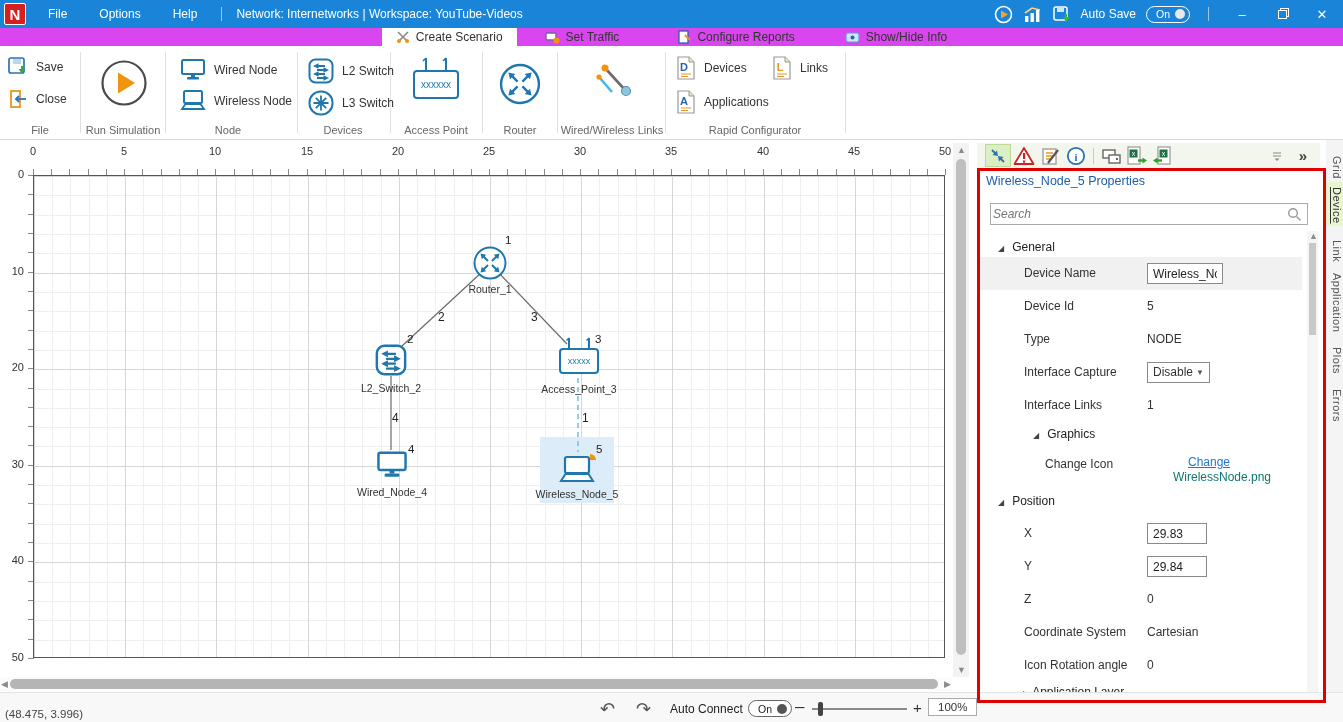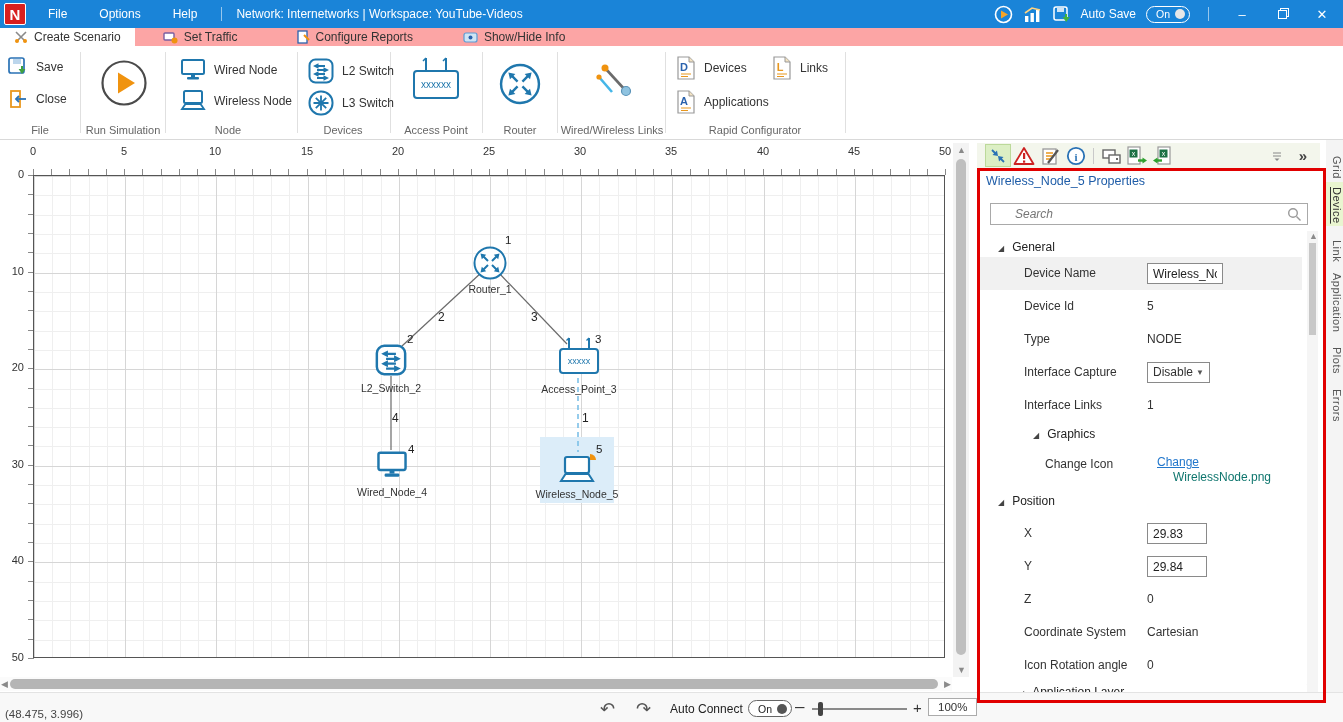--- a/index.html
+++ b/index.html
@@ -13,21 +13,21 @@
   .menu { padding:0 16px; height:28px; line-height:28px; cursor:default; }
   .tsep { width:1px; height:14px; background:rgba(255,255,255,.55); margin:0 8px; }
   .context { margin-left:6px; white-space:nowrap; }
   .tb-right { position:absolute; right:0; top:0; height:28px; display:flex; align-items:center; gap:10px; padding-right:6px; }
   .toggle-w { display:flex; align-items:center; gap:5px; border:1px solid #fff; border-radius:9px; height:17px; padding:0 4px 0 9px; font-size:10.5px; }
   .knob-w { width:10px; height:10px; border-radius:50%; background:#e8e8e8; }
   .winbtn { width:30px; height:28px; display:flex; align-items:center; justify-content:center; font-size:13px; color:#fff; }
   .restore-glyph { width:9px; height:9px; border:1px solid #fff; box-shadow:2px -2px 0 -1px #1a84d8, 2px -2px 0 0 #fff; }
 
   
-  .tabbar { position:absolute; left:0; top:28px; width:1343px; height:18px; background:#fca5a5; display:flex; font-size:12px; }
+  .tabbar { position:absolute; left:0; top:28px; width:1343px; height:18px; background:#d946ef; display:flex; font-size:12px;justify-content:center; }
   .rtab { display:flex; align-items:center; gap:6px; padding:0 14px; color:#333; }
   .rtab.active { background:#fff; }
 
   
   .ribbon { position:absolute; left:0; top:46px; width:1343px; height:94px; background:#fff; border-bottom:1px solid #d9d9d9; font-size:12px; }
   .gsep { position:absolute; top:6px; bottom:6px; width:1px; background:#e0e0e0; }
   .glabel { position:absolute; bottom:3px; transform:translateX(-50%); color:#666; font-size:11px; white-space:nowrap; }
   .rbtn { position:absolute; display:flex; align-items:center; gap:8px; white-space:nowrap; cursor:default; }
 
   
@@ -60,21 +60,21 @@
   .sarrow { position:absolute; color:#8a8a8a; font-size:9px; line-height:10px; }
 
   
   .ptoolbar { position:absolute; left:977px; top:143px; width:343px; height:25px; background:#f3f6ec; display:flex; align-items:center; }
   .pticon { width:26px; height:23px; display:flex; align-items:center; justify-content:center; }
   .pticon.sel { background:#dcefc4; border:1px solid #bcd99a; }
   .ptsep { width:1px; height:16px; background:#c9c9c9; margin:0 4px; }
   .panel { position:absolute; left:980px; top:171px; width:340px; height:529px; background:#fff; overflow:hidden; font-size:12px; }
   .ptitle { position:absolute; left:6px; top:3px; color:#1f5da8; font-size:12.5px; }
   .searchbox { position:absolute; left:10px; top:32px; width:318px; height:22px; border:1px solid #a9a9a9; background:#fff; }
-  .searchbox input { position:absolute; left:24px; top:1px; width:280px; height:18px; border:none; outline:none; font-style:italic; font-size:12px; color:#555; font-family:"Liberation Sans",sans-serif; }
+  .searchbox input { position:absolute; left:2px; top:1px; width:280px; height:18px; border:none; outline:none; font-style:italic; font-size:12px; color:#555; font-family:"Liberation Sans",sans-serif; }
   .phead { position:absolute; left:0; width:100%; height:24px; line-height:24px; color:#222; }
   .phead .tri { font-size:8px; color:#444; margin-right:8px; }
   .prow { position:absolute; left:0; width:322px; height:33px;padding-left:8px; }
   .prow .plabel { position:absolute; left:44px; top:0; line-height:33px; color:#333; }
   .prow .pval { position:absolute; left:167px; top:0; line-height:33px; color:#333; }
   .pinput { position:absolute; left:167px; top:6px; height:21px; border:1px solid #8a8a8a; font-size:12px; padding:0 5px; font-family:"Liberation Sans",sans-serif; color:#222; background:#fff; }
   .pdrop { position:absolute; left:167px; top:6px; width:63px; height:21px; border:1px solid #8a8a8a; background:#fff; line-height:19px; padding-left:5px; }
   .pdrop .dar { position:absolute; right:5px; top:0; font-size:8px; color:#555; line-height:20px; }
   .plink { color:#2277cc; text-decoration:underline; }
   .pfile { color:#0f766e; }
@@ -536,21 +536,21 @@
     <span class="pdrop"><span>Disable</span><span class="dar">▼</span></span>
   </div>
   <div class="prow" style="top:218px;">
     <span class="plabel">Interface Links</span>
     <span class="pval">1</span>
   </div>
 
   <div class="phead" style="top:251px; padding-left:53px;"><span class="tri">◢</span><span>Graphics</span></div>
   <div class="prow" style="top:280px; height:38px;">
     <span class="plabel" style="left:65px; line-height:26px;">Change Icon</span>
-    <span class="plink" style="position:absolute; left:177px; top:4px;">Change</span>
+    <span class="plink" style="position:absolute; left:208px; top:4px;">Change</span>
     <span class="pfile" style="position:absolute; left:193px; top:19px;">WirelessNode.png</span>
   </div>
 
   <div class="phead" style="top:318px; padding-left:18px;"><span class="tri">◢</span><span>Position</span></div>
   <div class="prow" style="top:346px;">
     <span class="plabel">X</span>
     <input class="pinput" style="width: 60px;" value="29.83">
   </div>
   <div class="prow" style="top:379px;">
     <span class="plabel">Y</span>

